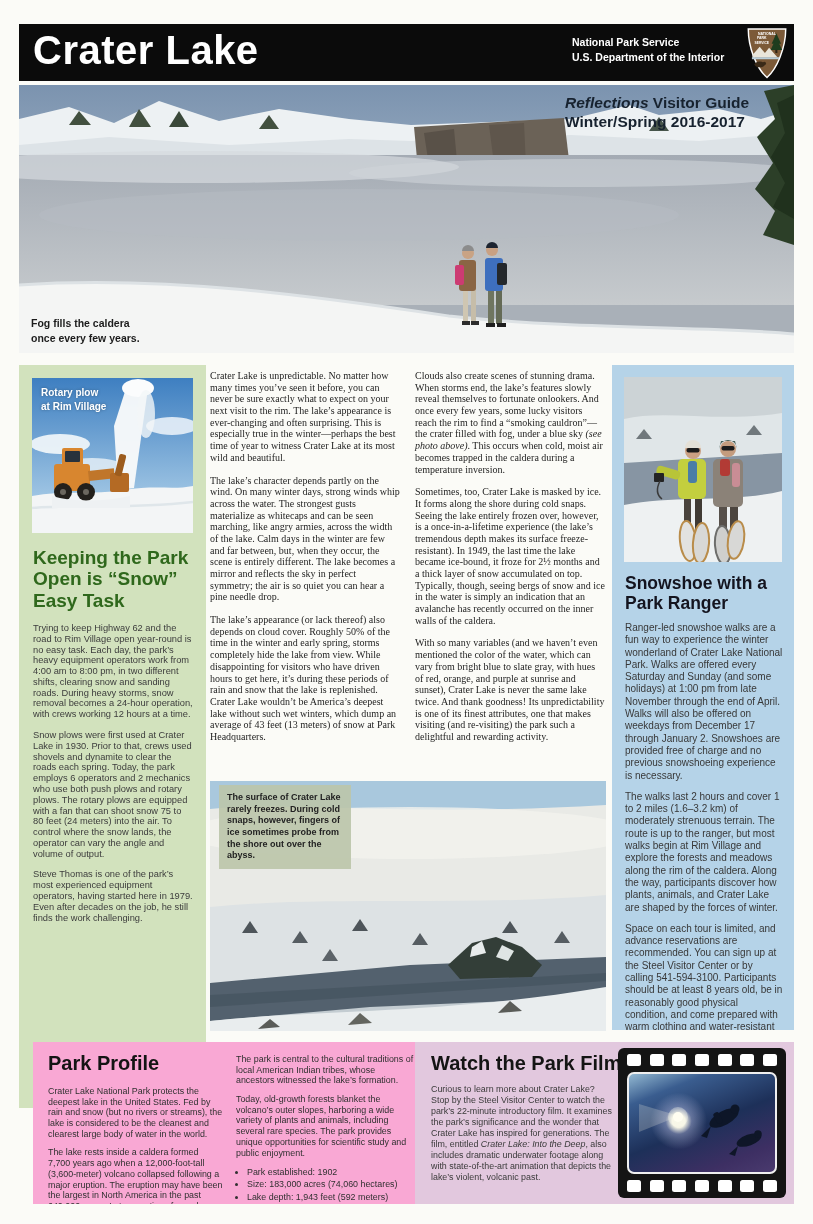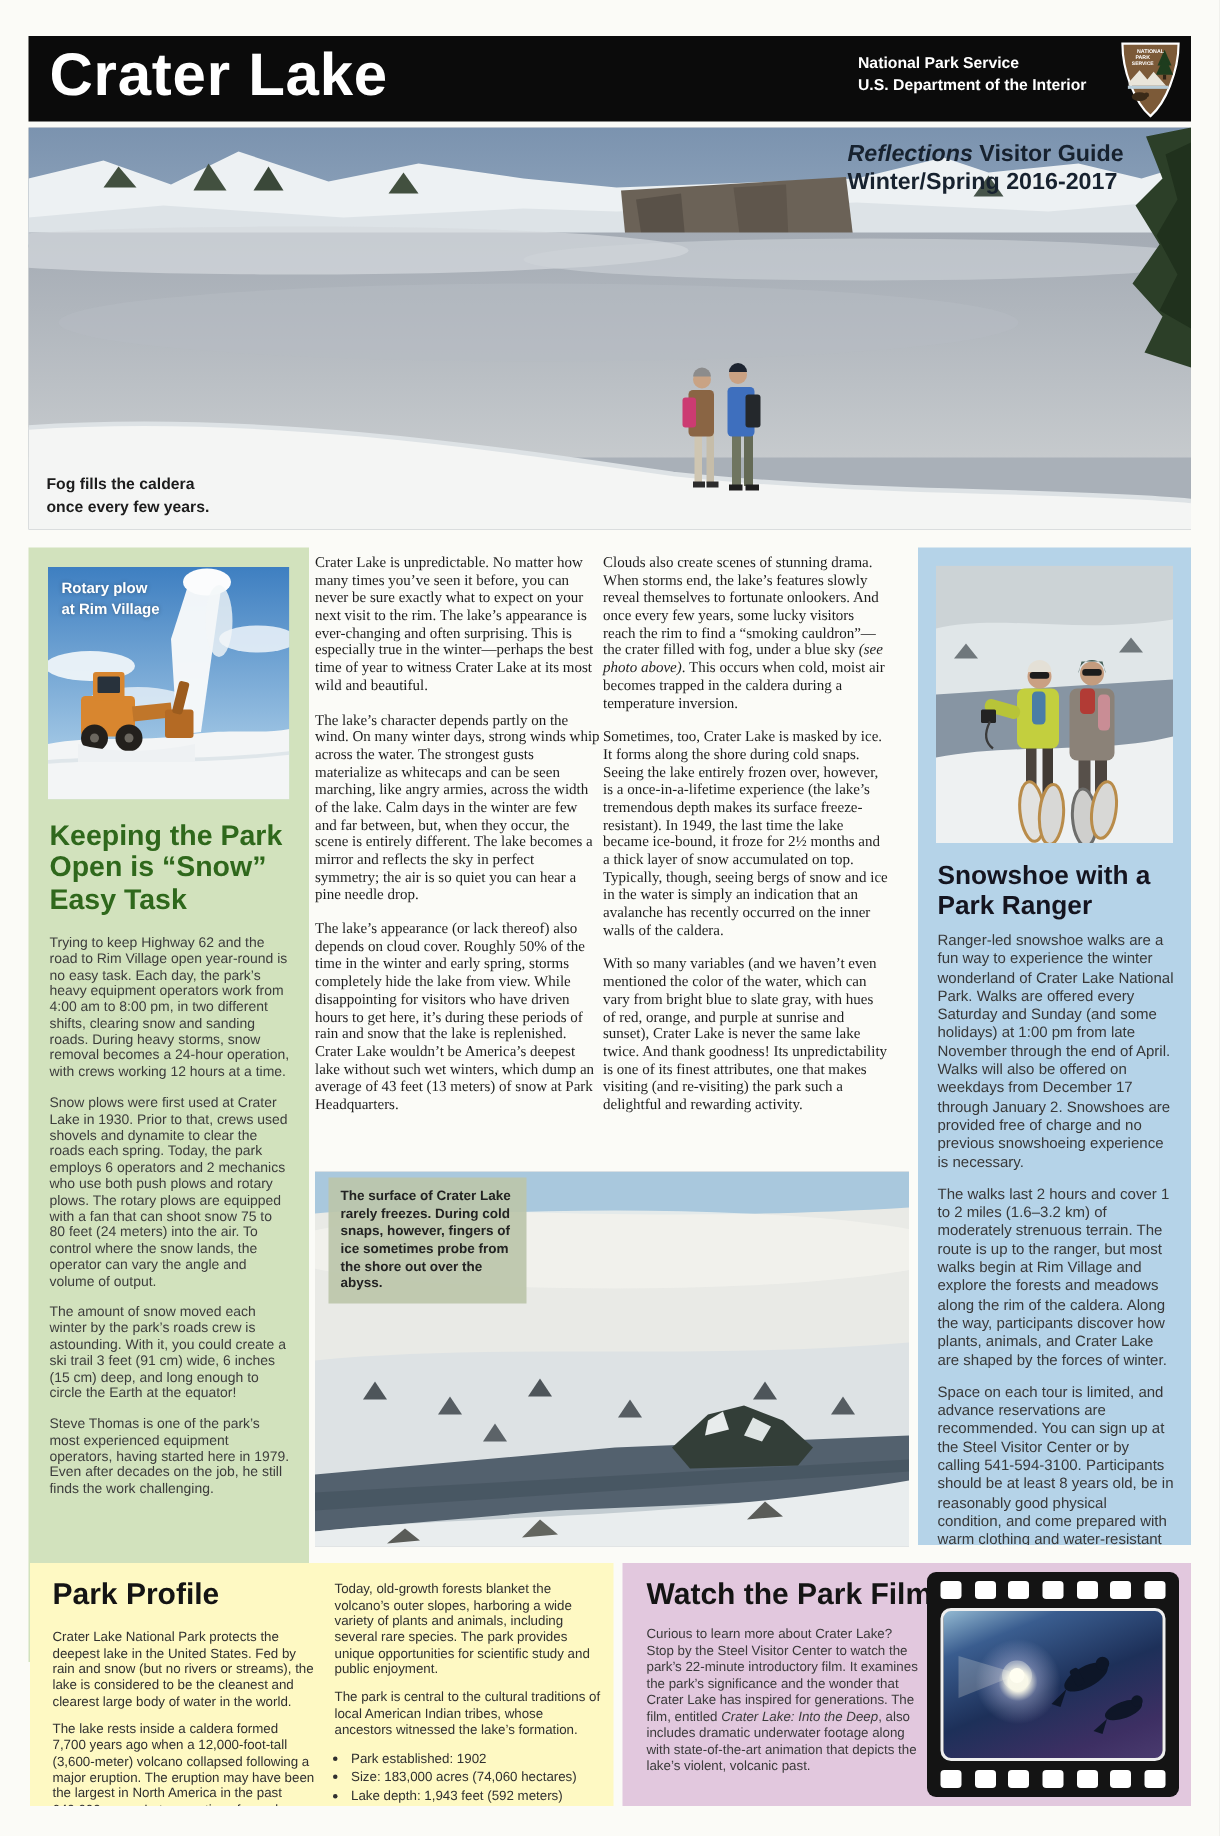--- a/index.html
+++ b/index.html
@@ -27,38 +27,38 @@
   .col-snow { position:absolute; left:19px; top:365px; width:187px; height:743px; background:#d2e2bd; overflow:hidden; }
   .plow-photo { position:absolute; left:13px; top:13px; width:161px; height:155px; overflow:hidden; }
   .plow-photo svg { position:absolute; inset:0; }
   .plow-caption { position:absolute; left:9px; top:8px; color:#fff; font-size:10px; font-weight:bold; line-height:1.35; white-space:pre-line; text-shadow:0 0 3px rgba(0,0,0,.35); }
   .snow-heading { position:absolute; left:14px; top:182px; width:160px; font-size:19px; line-height:1.13; font-weight:bold; color:#2f681c; }
   .snow-body { position:absolute; left:14px; top:258px; width:161px; font-size:9.3px; line-height:1.16; color:#3c3c3c; }
   .snow-body p { margin-bottom:10px; }
 
   .col-main { position:absolute; left:210px; top:361px; width:396px; height:671px; }
   .main-title { font-family:"Liberation Serif", serif; font-size:33px; font-weight:bold; color:#0f0f0f; letter-spacing:.3px; }
-  .main-cols { display:flex; gap:2px; margin-top:9px; height:372px; overflow:hidden;
+  .main-cols { display:flex; gap:15px; margin-top:9px; height:372px; overflow:hidden;
                font-family:"Liberation Serif", serif; font-size:10px; line-height:1.17; color:#1e1e1e; }
   .main-cols > div { width:190px; }
   .main-cols p { margin-bottom:11px; }
   .lake-photo { position:absolute; left:0; top:420px; width:396px; height:250px; overflow:hidden; background:#c3ccd1; }
   .lake-photo svg { position:absolute; inset:0; }
   .lake-caption { position:absolute; left:9px; top:4px; width:132px; padding:7px 8px; background:rgba(188,198,170,.92);
                   font-size:9px; font-weight:bold; color:#222; line-height:1.3; }
 
   .col-shoe { position:absolute; left:612px; top:365px; width:182px; height:665px; background:#b5d3e8; overflow:hidden; }
   .shoe-photo { position:absolute; left:12px; top:12px; width:158px; height:185px; overflow:hidden; }
   .shoe-photo svg { position:absolute; inset:0; }
   .shoe-heading { position:absolute; left:13px; top:208px; width:156px; font-size:17.5px; line-height:1.15; font-weight:bold; color:#14141f; }
   .shoe-body { position:absolute; left:13px; top:257px; width:158px; font-size:10px; line-height:1.23; color:#383838; }
   .shoe-body p { margin-bottom:9px; }
 
   
-  .box-profile { position:absolute; left:20px; top:1042px; width:389px; height:162px; background:#fef9c3; overflow:hidden; }
+  .box-profile { position:absolute; left:33px; top:1042px; width:389px; height:162px; background:#f9a8d4; overflow:hidden; }
   .profile-heading { position:absolute; left:15px; top:10px; font-size:20px; font-weight:bold; color:#141414; }
   .profile-col1 { position:absolute; left:15px; top:44px; width:175px; font-size:8.9px; line-height:1.2; color:#303030; }
   .profile-col2 { position:absolute; left:203px; top:12px; width:178px; font-size:8.9px; line-height:1.2; color:#303030; }
   .box-profile p { margin-bottom:8px; }
   .facts { list-style:disc; margin:9px 0 0 11px; }
   .facts li { margin-bottom:1.5px; }
 
   .box-film { position:absolute; left:415px; top:1042px; width:379px; height:162px; background:#e2c8de; overflow:hidden; }
   .film-heading { position:absolute; left:16px; top:10px; font-size:20px; font-weight:bold; color:#141414; }
   .film-body { position:absolute; left:16px; top:42px; width:184px; font-size:8.9px; line-height:1.24; color:#3a3a3a; }
@@ -188,21 +188,20 @@
           <circle cx="54" cy="114" r="3" fill="#6b675f"></circle>
         <path d="M20,118 C40,124 70,124 98,118 L98,130 L20,130 Z" fill="#eef1f3"></path>
       </svg>
       <div class="plow-caption">Rotary plow
 at Rim Village</div>
     </div>
     <h2 class="snow-heading">Keeping the Park Open is “Snow” Easy Task</h2>
     <div class="snow-body">
         <p><span>Trying to keep Highway 62 and the road to Rim Village open year-round is no easy task. Each day, the park’s heavy equipment operators work from 4:00 am to 8:00 pm, in two different shifts, clearing snow and sanding roads. During heavy storms, snow removal becomes a 24-hour operation, with crews working 12 hours at a time.</span></p>
         <p><span>Snow plows were first used at Crater Lake in 1930. Prior to that, crews used shovels and dynamite to clear the roads each spring. Today, the park employs 6 operators and 2 mechanics who use both push plows and rotary plows. The rotary plows are equipped with a fan that can shoot snow 75 to 80 feet (24 meters) into the air. To control where the snow lands, the operator can vary the angle and volume of output.</span></p>
-        <p><span>The amount of snow moved each winter by the park’s roads crew is astounding. With it, you could create a ski trail 3 feet (91 cm) wide, 6 inches (15 cm) deep, and long enough to circle the Earth at the equator!</span></p>
         <p><span>Steve Thomas is one of the park’s most experienced equipment operators, having started here in 1979. Even after decades on the job, he still finds the work challenging. </span></p>
       </div>
   </div>
 
   <div class="col-main">
     <div class="main-cols">
       <div>
           <p><span>Crater Lake is unpredictable. No matter how many times you’ve seen it before, you can never be sure exactly what to expect on your next visit to the rim. The lake’s appearance is ever-changing and often surprising. This is especially true in the winter—perhaps the best time of year to witness Crater Lake at its most wild and beautiful.</span></p>
           <p><span>The lake’s character depends partly on the wind. On many winter days, strong winds whip across the water. The strongest gusts materialize as whitecaps and can be seen marching, like angry armies, across the width of the lake. Calm days in the winter are few and far between, but, when they occur, the scene is entirely different. The lake becomes a mirror and reflects the sky in perfect symmetry; the air is so quiet you can hear a pine needle drop.</span></p>
           <p><span>The lake’s appearance (or lack thereof) also depends on cloud cover. Roughly 50% of the time in the winter and early spring, storms completely hide the lake from view. While disappointing for visitors who have driven hours to get here, it’s during these periods of rain and snow that the lake is replenished. Crater Lake wouldn’t be America’s deepest lake without such wet winters, which dump an average of 43 feet (13 meters) of snow at Park Headquarters.</span></p>
@@ -287,22 +286,22 @@
   </div>
 
   <div class="box-profile">
     <h2 class="profile-heading">Park Profile</h2>
     <div class="profile-col1">
         <p><span>Crater Lake National Park protects the deepest lake in the United States. Fed by rain and snow (but no rivers or streams), the lake is considered to be the cleanest and clearest large body of water in the world.</span></p>
         <p><span>The lake rests inside a caldera formed 7,700 years ago when a 12,000-foot-tall (3,600-meter) volcano collapsed following a major eruption. The eruption may have been the largest in North America in the past 640,000 years. Later eruptions formed Wizard Island, a cinder cone near the southwest shore.</span></p>
       </div>
     <div class="profile-col2">
       <div>
+          <p><span>The park is central to the cultural traditions of local American Indian tribes, whose ancestors witnessed the lake’s formation.</span></p>
           <p><span>Today, old-growth forests blanket the volcano’s outer slopes, harboring a wide variety of plants and animals, including several rare species. The park provides unique opportunities for scientific study and public enjoyment.</span></p>
-          <p><span>The park is central to the cultural traditions of local American Indian tribes, whose ancestors witnessed the lake’s formation.</span></p>
         </div>
       <ul class="facts">
           <li>Park established: 1902</li>
           <li>Size: 183,000 acres (74,060 hectares)</li>
           <li>Lake depth: 1,943 feet (592 meters)</li>
           <li>Lake width: 4.5 to 6 miles (7 to 10 km)</li>
         </ul>
     </div>
   </div>
 

